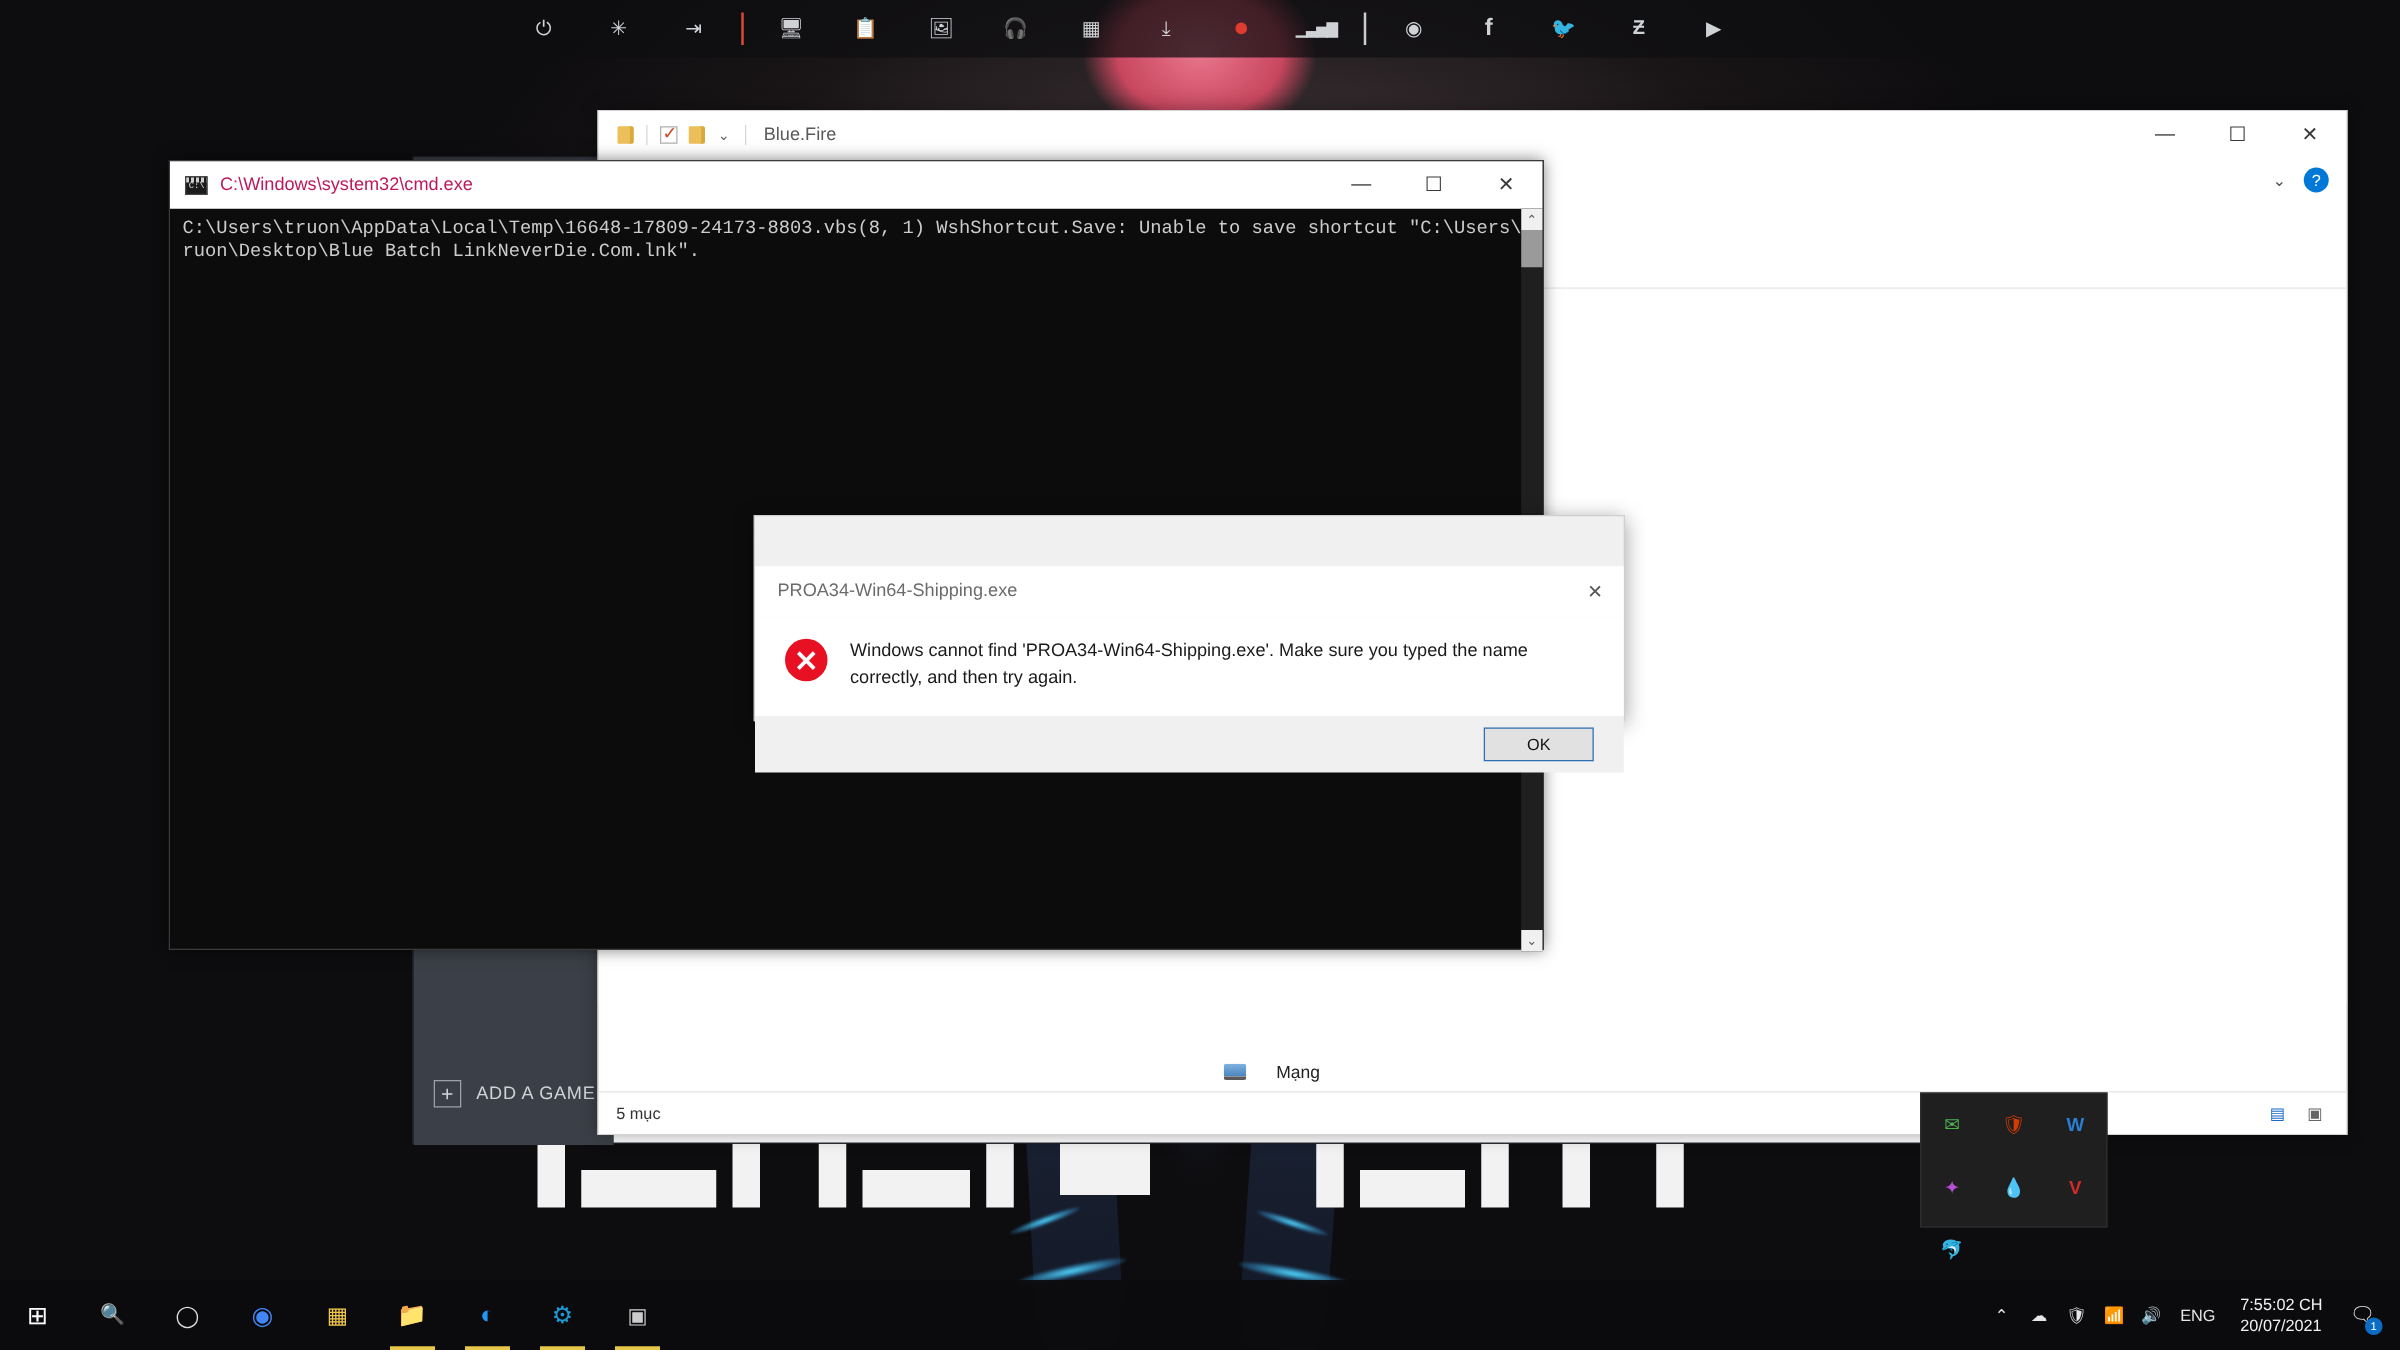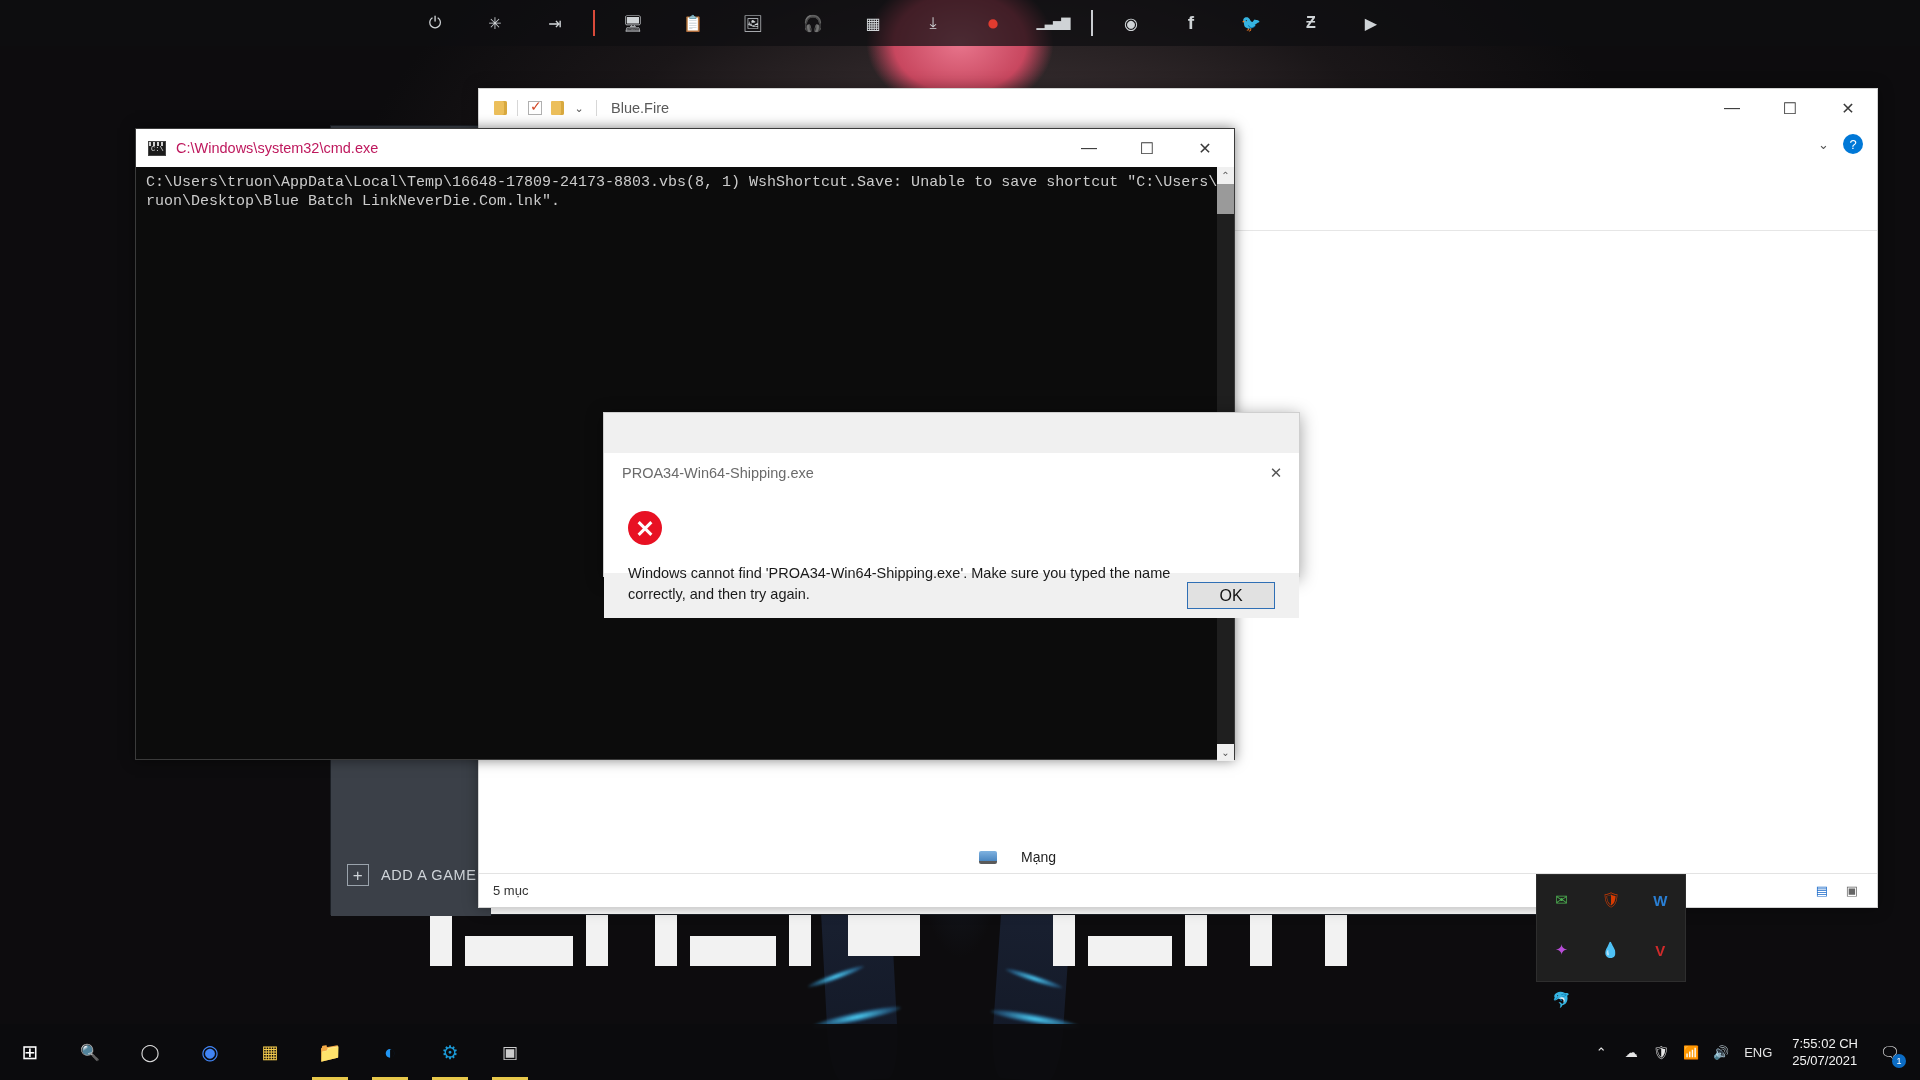--- a/index.html
+++ b/index.html
@@ -222,38 +222,38 @@
   #dlg-title {
     height: 40px; background: #ffffff; display: flex; align-items: center; padding: 0 0 0 18px; margin-top: 40px;
   }
   #dlg-title-text { font-size: 14.5px; color: #6b6b6b; }
   #dlg-close {
     margin-left: auto; width: 46px; height: 40px; display:flex; align-items:center; justify-content:center;
     color: #555; font-size: 15px;
   }
   #dlg-main {
     background: #ffffff; height: 80px; display: flex; align-items: flex-start;
-    gap: 18px; padding: 18px 24px 0 24px; flex-direction: column;
+    gap: 18px; padding: 18px 24px 0 24px;
   }
   #err-icon {
     width: 34px; height: 34px; border-radius: 50%; background: #e81123; position: relative; flex: none;
   }
   #err-icon::before, #err-icon::after {
     content: ""; position: absolute; left: 8px; top: 16px; width: 18px; height: 3px; background: #fff;
   }
   #err-icon::before { transform: rotate(45deg); }
   #err-icon::after  { transform: rotate(-45deg); }
   #dlg-msg { font-size: 14.5px; color: #1a1a1a; line-height: 21px; max-width: 590px; }
   #dlg-foot {
     height: 45px; background: #f0f0f0; display: flex; align-items: center;
     justify-content: flex-end; padding-right: 24px;
   }
   #dlg-ok {
     width: 88px; height: 27px; background: #e1e1e1; border: 1px solid #2f6fb5;
-    font-size: 16px; color: #111; display:flex; align-items:center; justify-content:center;
+    font-size: 13px; color: #111; display:flex; align-items:center; justify-content:center;
   }
 
   
   #tray-flyout {
     position: absolute; left: 1536px; top: 874px; width: 150px; height: 108px;
     background: #1f1f1f; border: 1px solid #2e2e2e;
     display: grid; grid-template-columns: repeat(3, 1fr); grid-auto-rows: 50px;
     align-items: center; justify-items: center;
   }
   .tray-ic { width: 22px; height: 22px; display:flex; align-items:center; justify-content:center; font-size: 15px;}
@@ -481,20 +481,20 @@
 
   <div id="tb-right">
     <div class="tray-small">⌃</div>
     <div class="tray-small">☁</div>
     <div class="tray-small">🛡</div>
     <div class="tray-small">📶</div>
     <div class="tray-small">🔊</div>
     <div class="tray-small" style="width:44px;">ENG</div>
     <div id="tb-clock">
       <div>7:55:02 CH</div>
-      <div>25/07/2021</div>
+      <div>20/07/2021</div>
     </div>
     <div id="tb-notif" style="color:#e6e6e6;font-size:16px;">
       <span>🗨</span>
       <span id="notif-badge">1</span>
     </div>
   </div>
 </div>
 
 </body></html>

